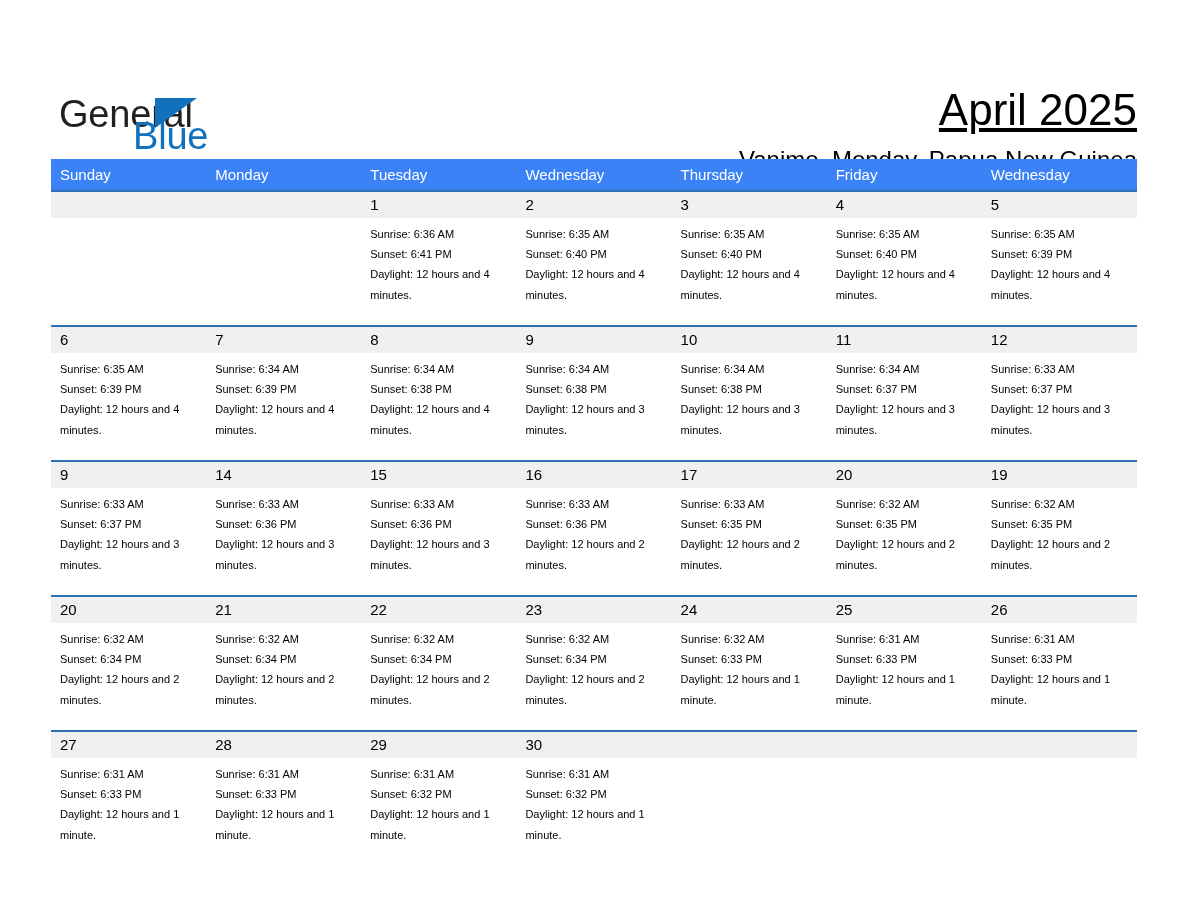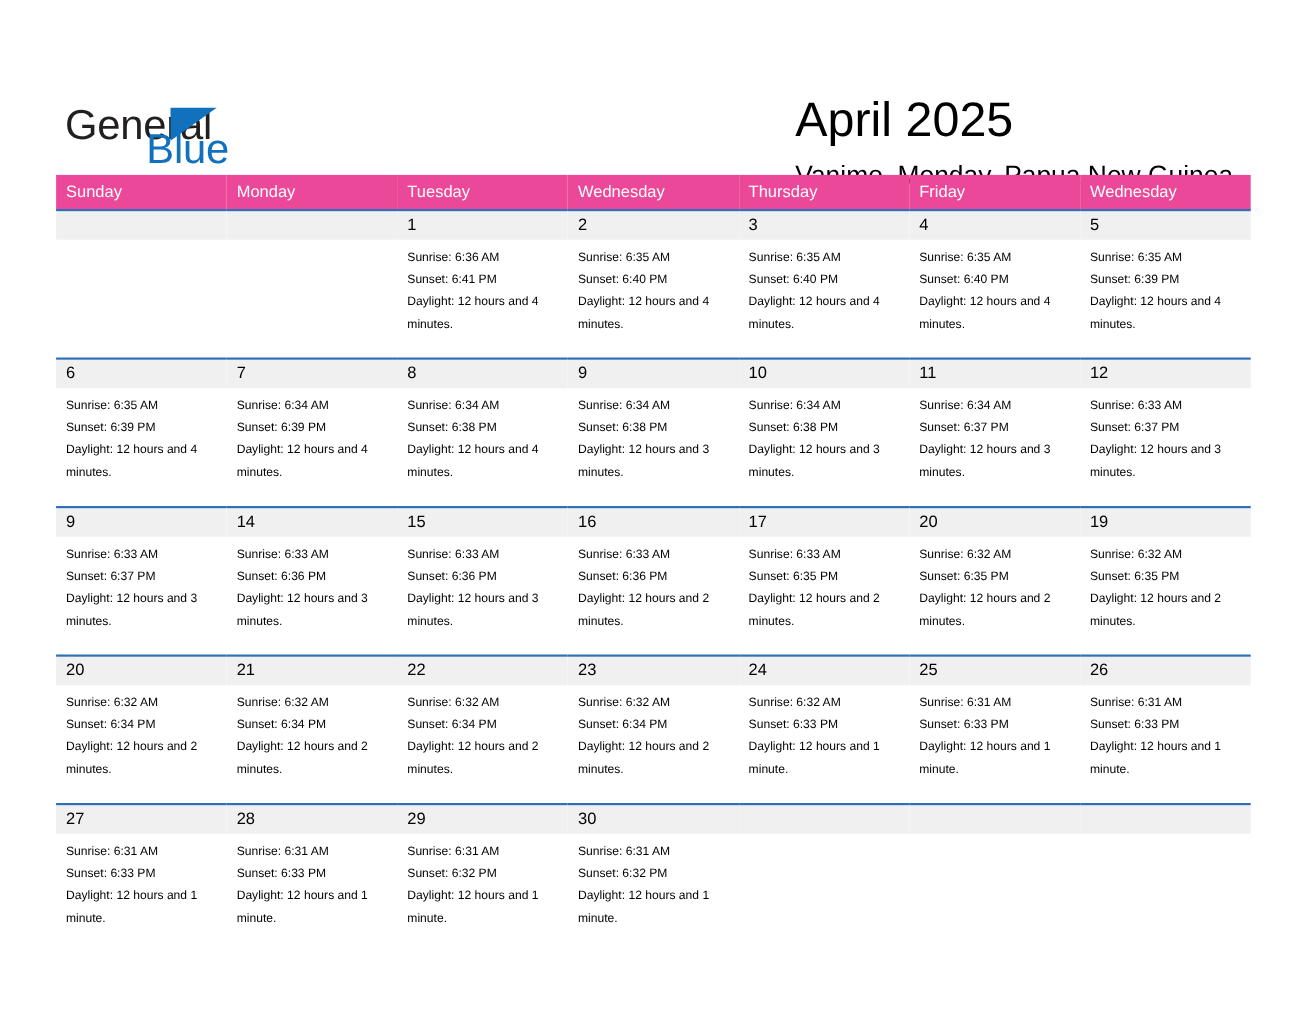--- a/index.html
+++ b/index.html
@@ -62,22 +62,24 @@
     left: 74px;
     top: 22px;
     font-size: 38px;
     line-height: 40px;
     color: #1271bd;
     letter-spacing: -0.2px;
   }
 
   .title-block {
     position: absolute;
-    right: 16px;
+    right: 0px;
     top: 0px;
+    text-align: right;
+    text-decoration: underline;
   }
   .month-title {
     font-size: 44px;
     line-height: 52px;
     color: #000000;
     font-weight: normal;
     margin: 0;
     white-space: nowrap;
   }
   .location-title {
@@ -95,21 +97,21 @@
     position: absolute;
     left: 51px;
     top: 159px;
     width: 1086px;
     border-collapse: collapse;
     table-layout: fixed;
   }
   .calendar col { width: 155.14px; }
 
   .calendar thead th {
-    background: #ec4899;
+    background: #3b82f6;
     color: #ffffff;
     font-size: 15px;
     font-weight: normal;
     text-align: left;
     padding: 6px 0 7px 9px;
     height: 18px;
     vertical-align: middle;
   }
 
   .week-row > td {

